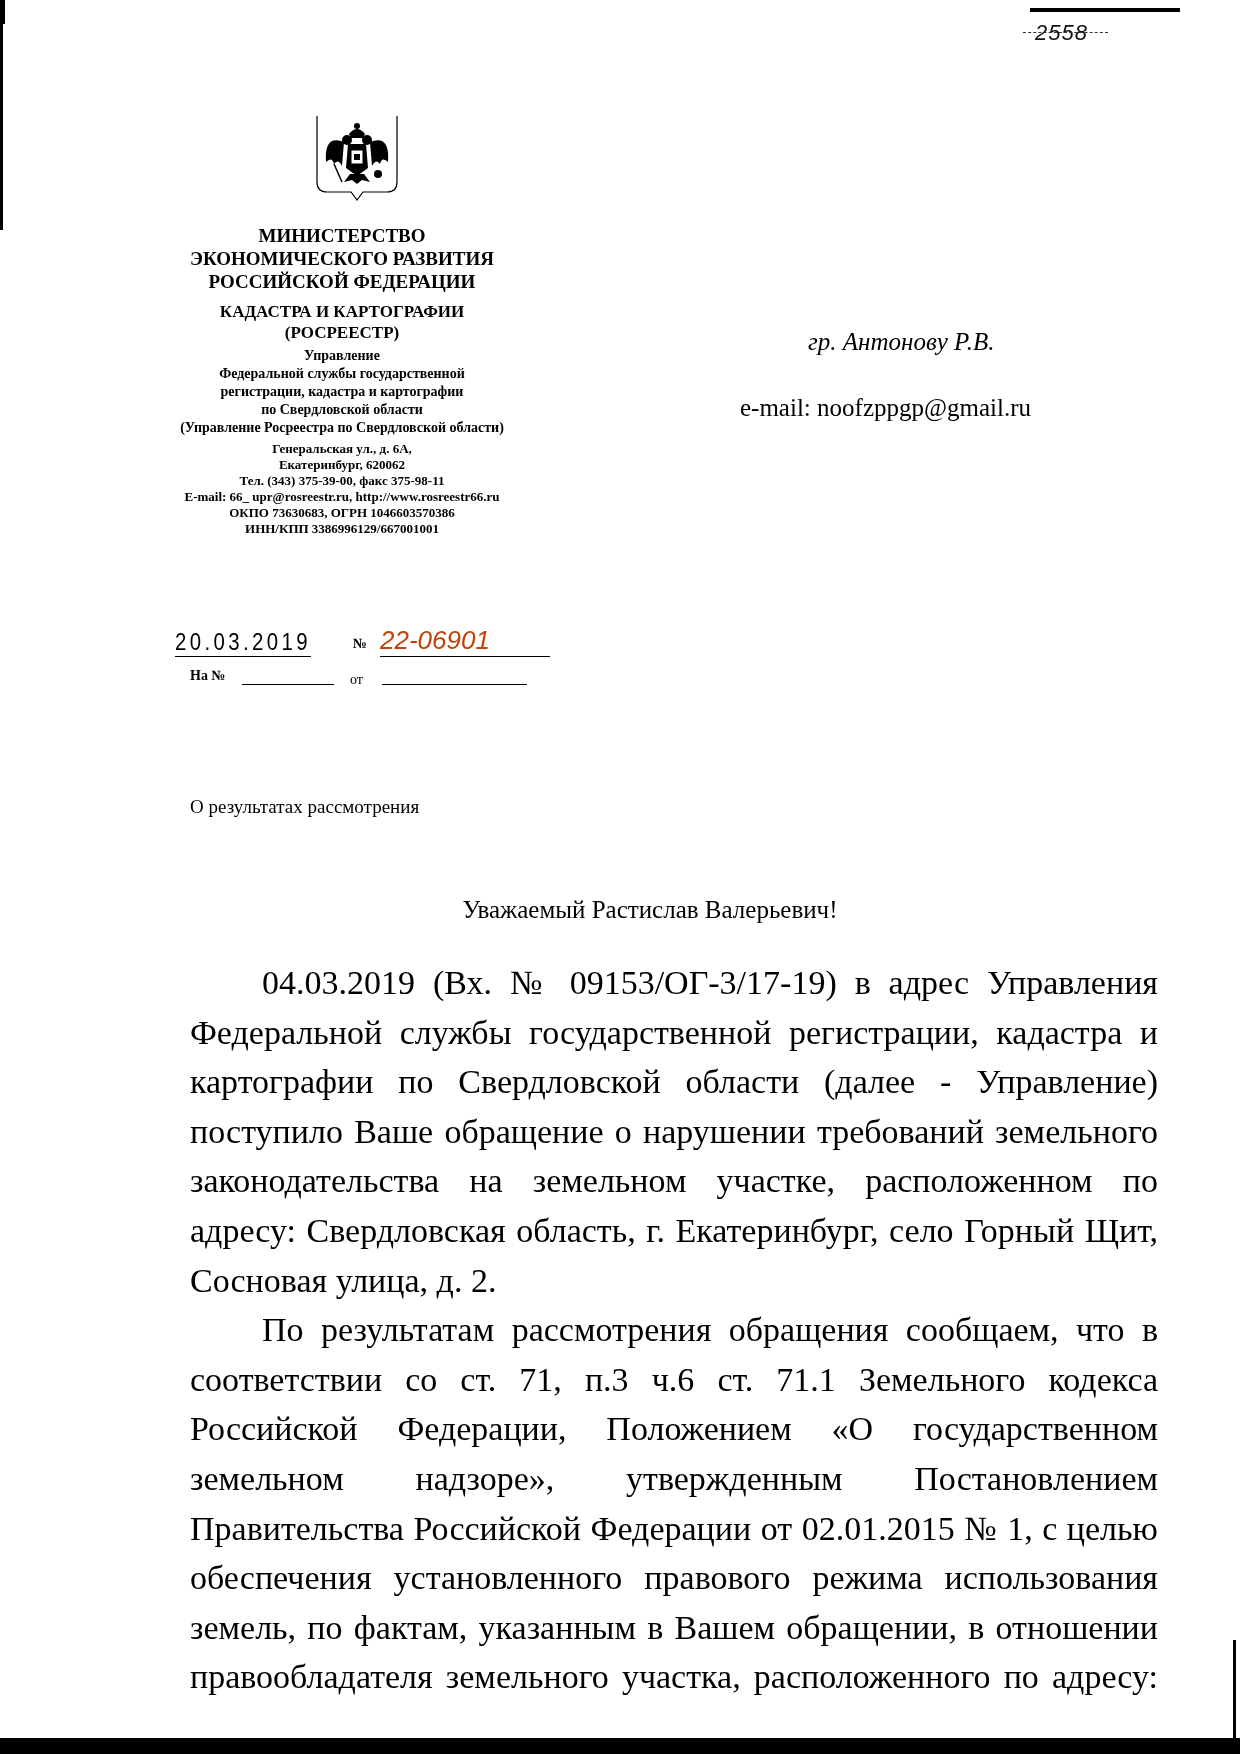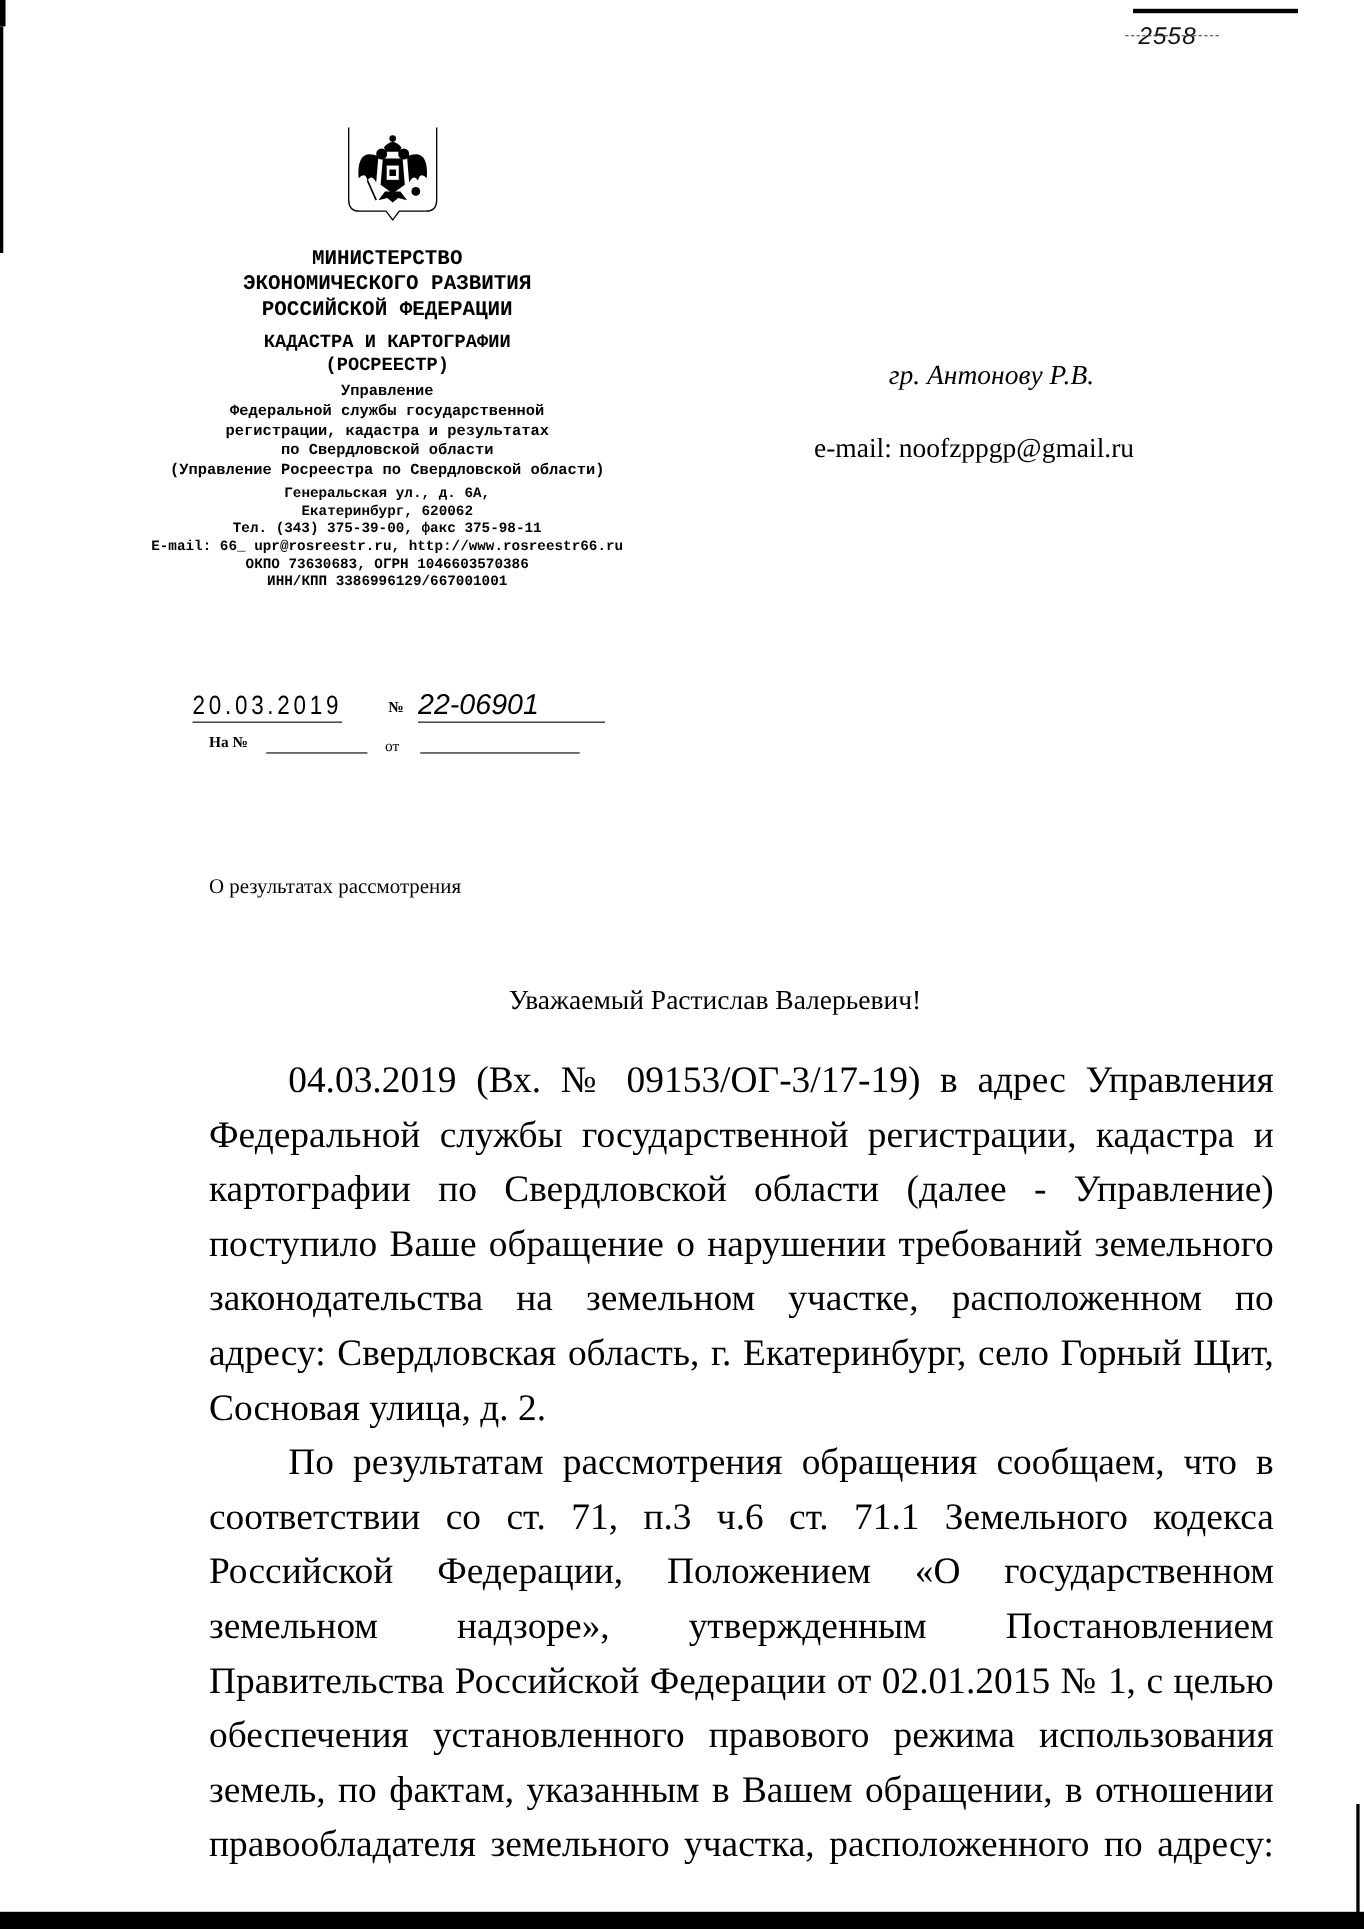--- a/index.html
+++ b/index.html
@@ -12,30 +12,30 @@
   .scan-bottom-edge { position: absolute; left: 0; top: 1738px; width: 1240px; height: 16px; background: #000; }
   .scan-right-edge { position: absolute; left: 1233px; top: 1640px; width: 3px; height: 100px; background: #000; }
 
   .page-mark { position: absolute; left: 1035px; top: 20px; font-family: "Liberation Sans", sans-serif; font-style: italic; font-size: 22px; letter-spacing: 1px; color: #111; }
   .page-mark::before { content: ""; position: absolute; left: -12px; right: -20px; top: 12px; border-top: 1px dashed #333; }
 
   
   .emblem { position: absolute; left: 314px; top: 112px; width: 86px; height: 96px; }
 
   
-  .letterhead { position: absolute; left: 122px; top: 224px; width: 460px; text-align: center; font-family: Liberation Mono, monospace; font-weight: bold; }
+  .letterhead { position: absolute; left: 112px; top: 224px; width: 460px; text-align: center; font-family: Liberation Serif, serif; font-weight: bold; }
   .lh-ministry { font-size: 19px; line-height: 23px; }
   .lh-service { font-size: 17px; line-height: 21px; margin-top: 8px; }
   .lh-dept { font-size: 14px; line-height: 18px; margin-top: 4px; }
   .lh-address { font-size: 13px; line-height: 16px; margin-top: 4px; }
 
   .reg-row { position: absolute; left: 175px; top: 628px; width: 370px; height: 30px; }
   .reg-date { position: absolute; left: 0; top: 0; width: 160px; border-bottom: 1.5px solid #000; font-family: "Liberation Sans", sans-serif; font-size: 24px; letter-spacing: 4px; text-align: center; line-height: 28px; transform: scaleX(0.85); transform-origin: left; }
   .reg-no-label { position: absolute; left: 178px; top: 8px; font-size: 14px; font-weight: bold; }
-  .reg-number { position: absolute; left: 205px; top: -4px; width: 170px; border-bottom: 1.5px solid #000; font-family: "Liberation Sans", sans-serif; font-style: italic; font-size: 26px; line-height: 32px; color: #000000; }
+  .reg-number { position: absolute; left: 205px; top: -4px; width: 170px; border-bottom: 1.5px solid #000; font-family: "Liberation Sans", sans-serif; font-style: italic; font-size: 26px; line-height: 32px; color: #c2410c; }
 
   .ref-row { position: absolute; left: 190px; top: 668px; width: 360px; height: 24px; font-size: 14px; font-weight: bold; }
   .ref-no-label { position: absolute; left: 0; top: 0; }
   .ref-no-line { position: absolute; left: 52px; top: 16px; width: 92px; border-bottom: 1px solid #000; }
   .ref-from-label { position: absolute; left: 160px; top: 4px; font-weight: normal; }
   .ref-from-line { position: absolute; left: 192px; top: 16px; width: 145px; border-bottom: 1px solid #000; }
 
   
   .addressee { position: absolute; left: 740px; top: 328px; width: 400px; font-size: 25px; }
   .addressee-name { position: absolute; left: 68px; top: 0; white-space: nowrap; font-style: italic; }
@@ -89,21 +89,21 @@
     <div>ЭКОНОМИЧЕСКОГО РАЗВИТИЯ</div>
     <div>РОССИЙСКОЙ ФЕДЕРАЦИИ</div>
   </div>
   <div class="lh-service">
     <div>КАДАСТРА И КАРТОГРАФИИ</div>
     <div>(РОСРЕЕСТР)</div>
   </div>
   <div class="lh-dept">
     <div>Управление</div>
     <div>Федеральной службы государственной</div>
-    <div>регистрации, кадастра и результатах</div>
+    <div>регистрации, кадастра и картографии</div>
     <div>по Свердловской области</div>
     <div>(Управление Росреестра по Свердловской области)</div>
   </div>
   <div class="lh-address">
     <div>Генеральская ул., д. 6А,</div>
     <div>Екатеринбург, 620062</div>
     <div>Тел. (343) 375-39-00, факс 375-98-11</div>
     <div>E-mail:  66_ upr@rosreestr.ru, http://www.rosreestr66.ru</div>
     <div>ОКПО 73630683, ОГРН 1046603570386</div>
     <div>ИНН/КПП  3386996129/667001001</div>

